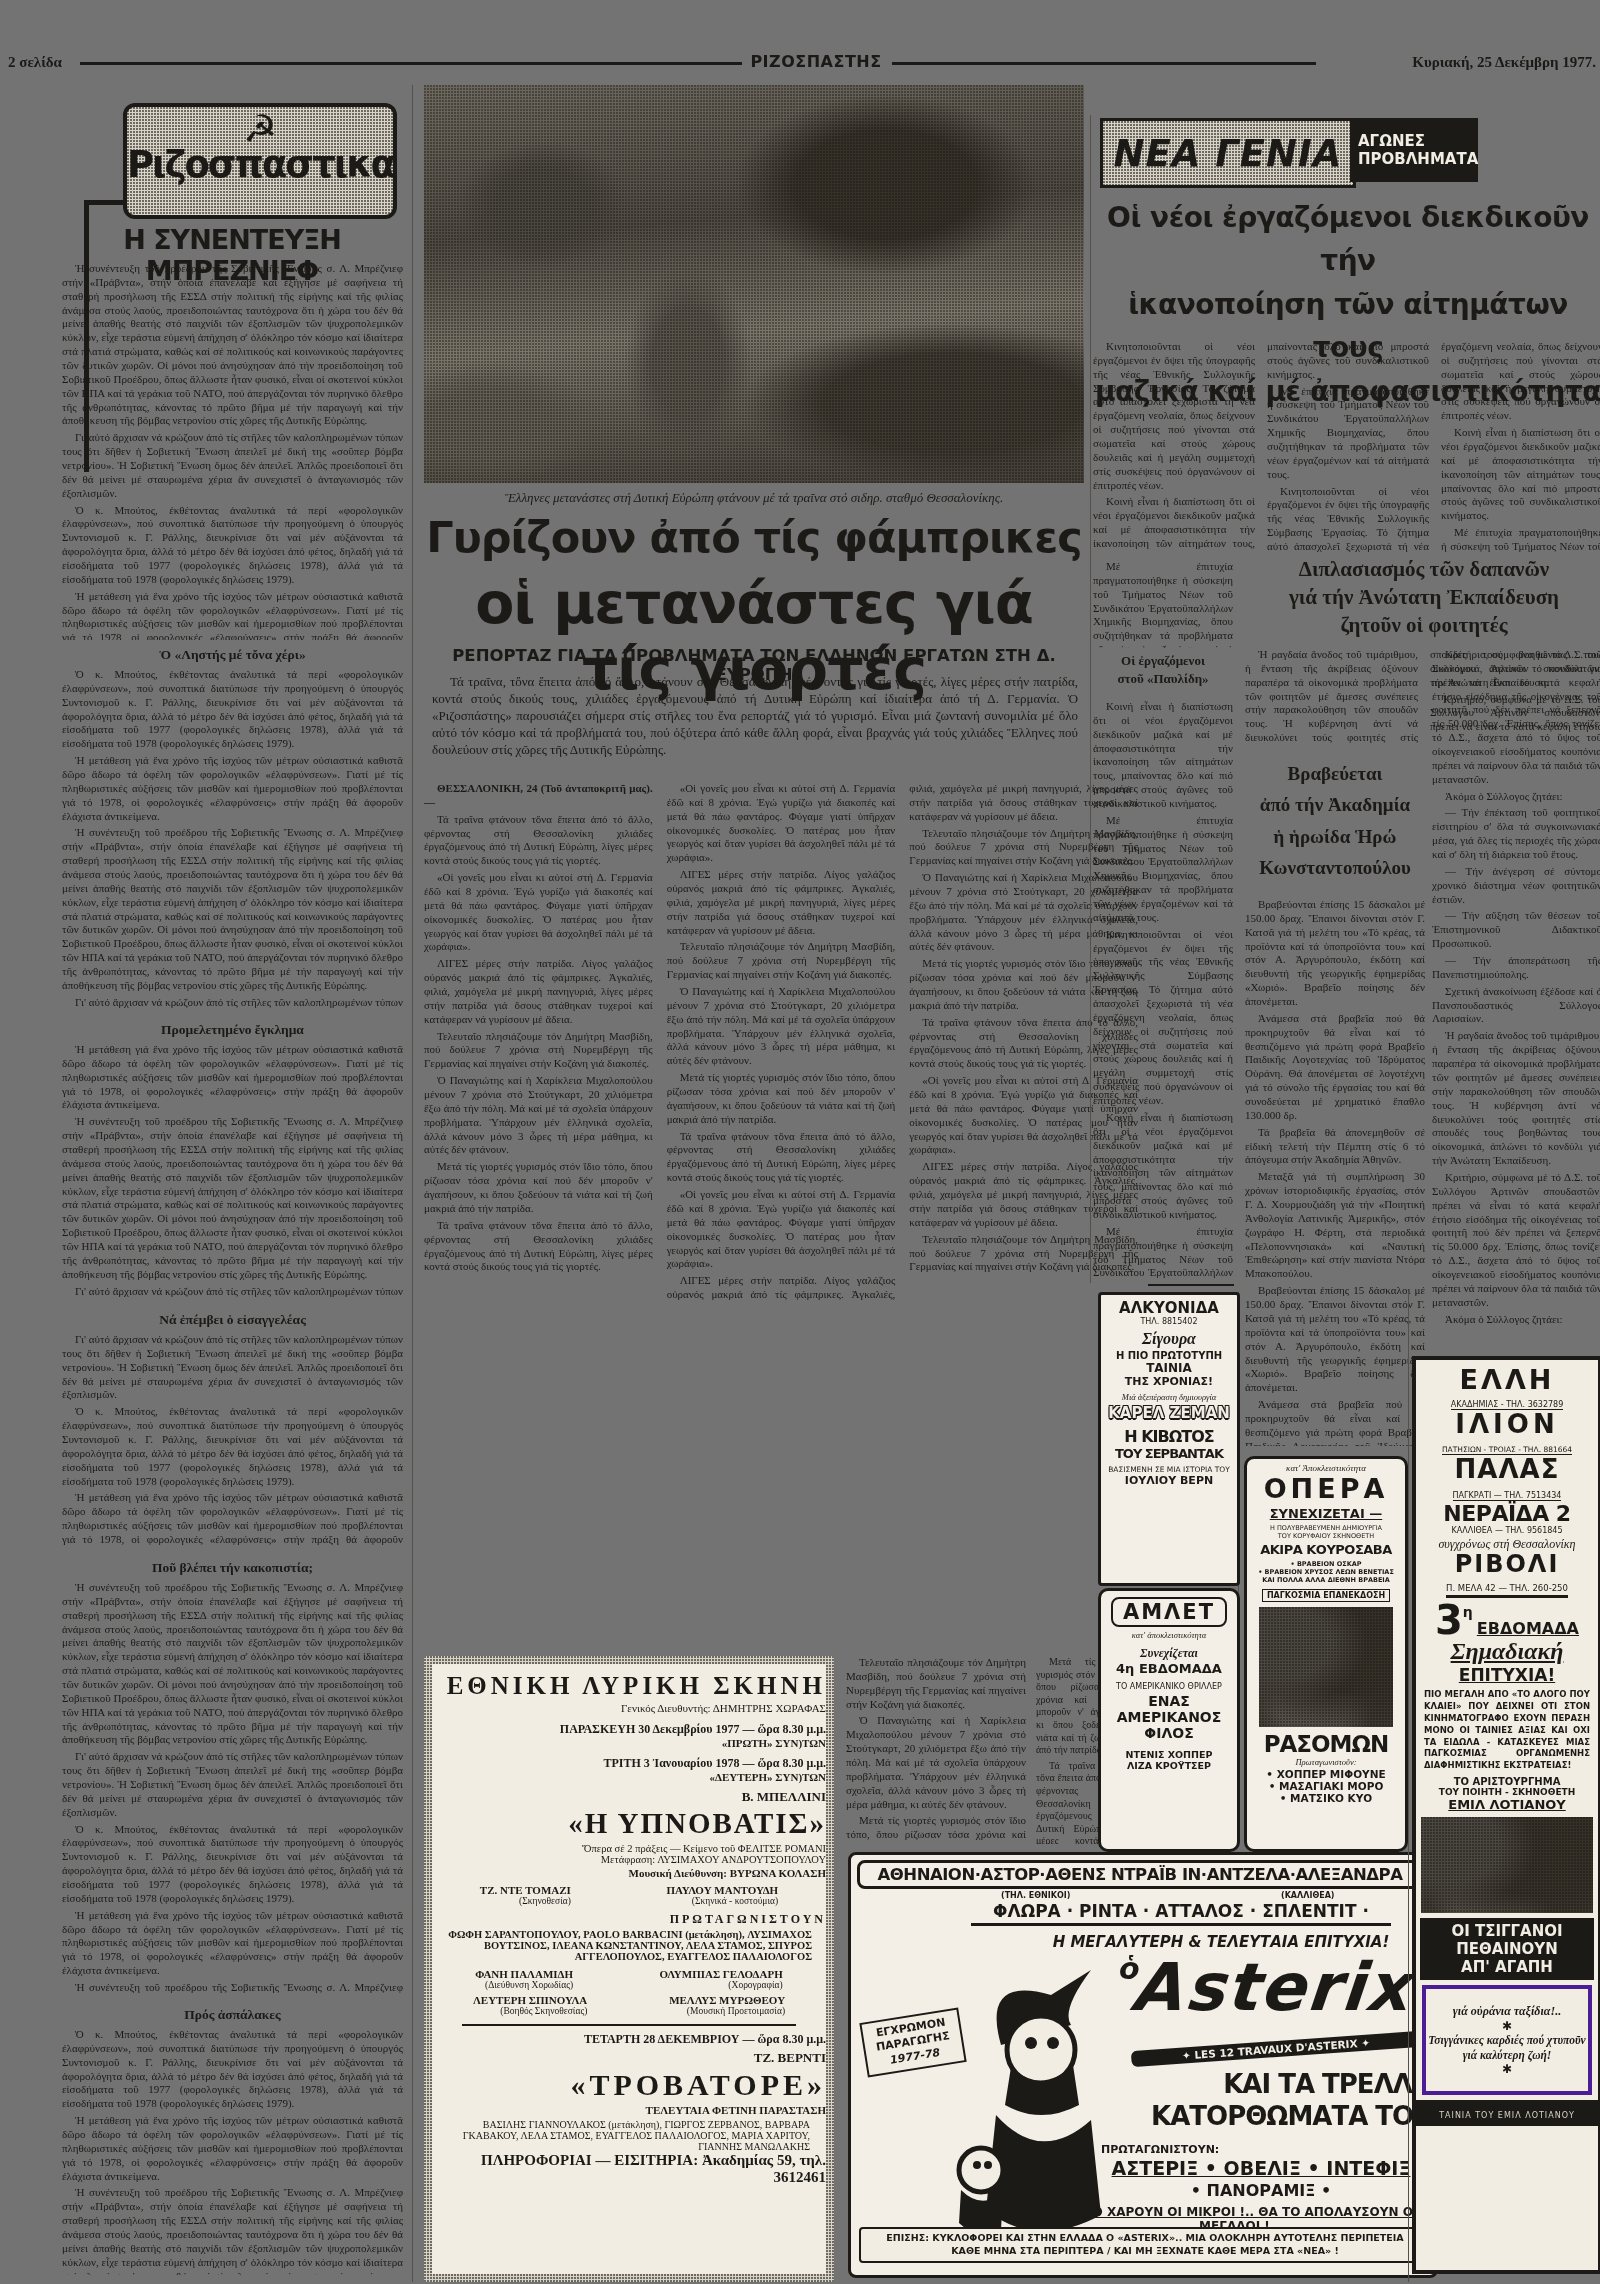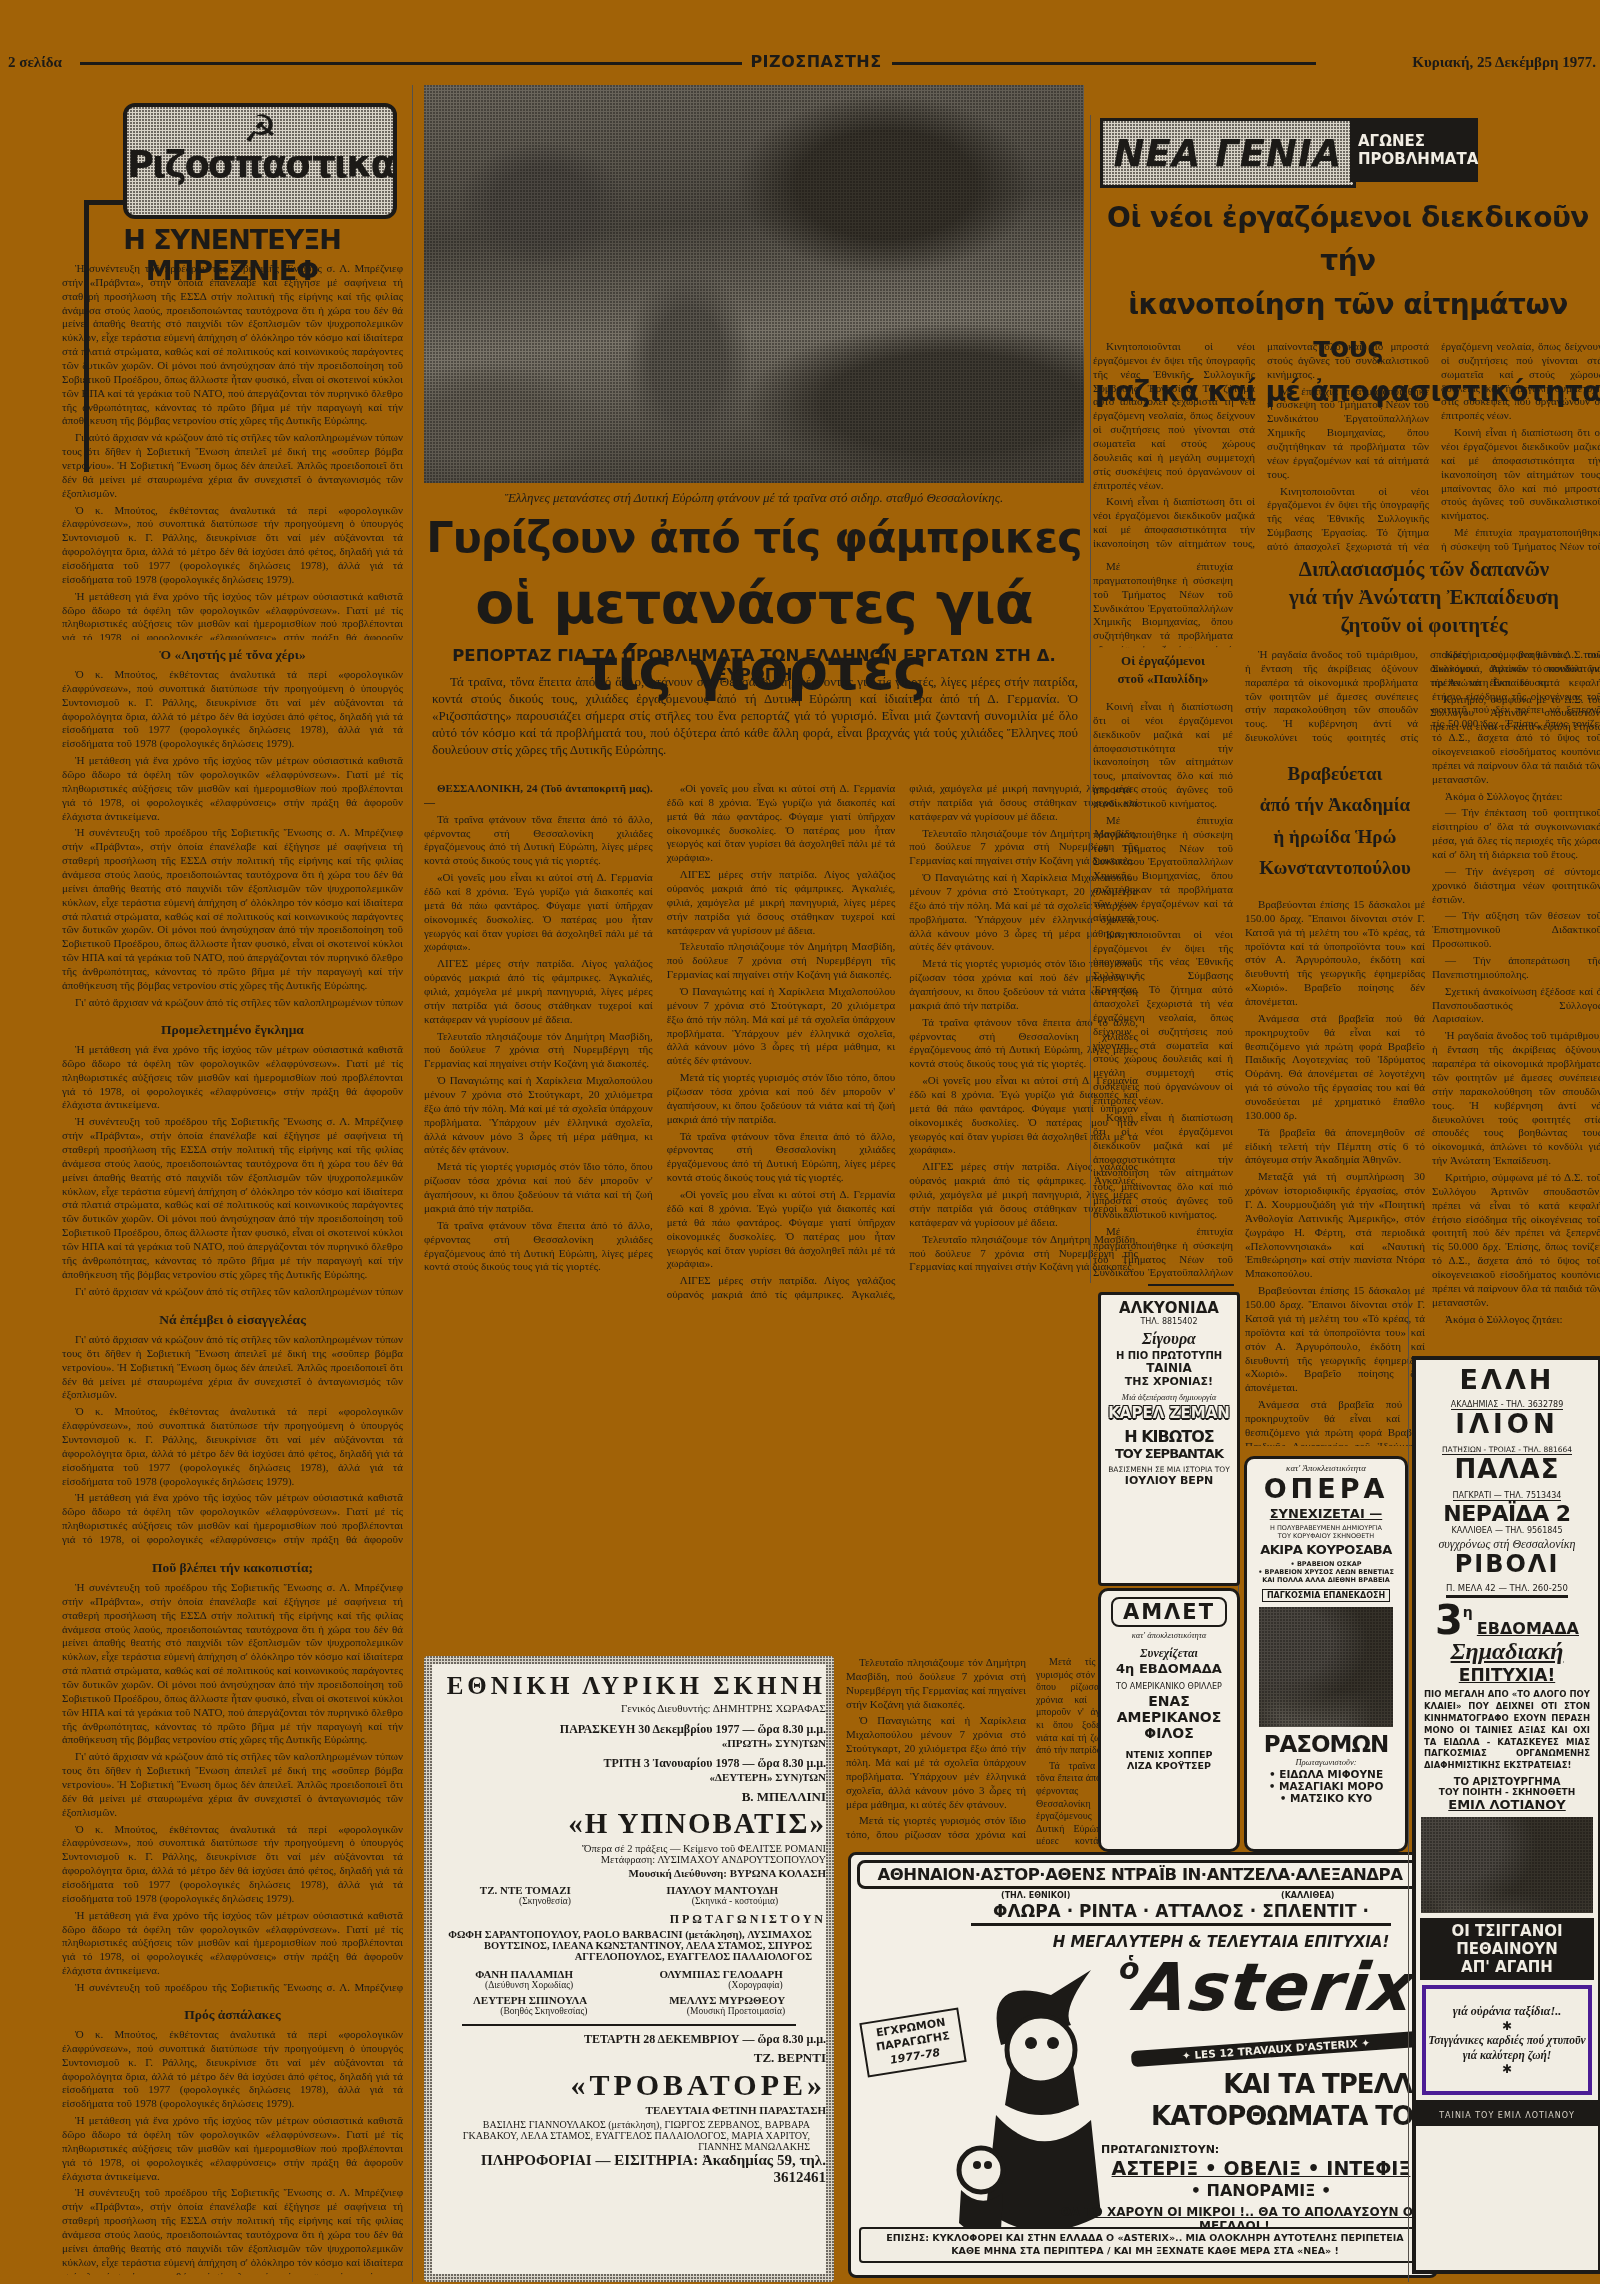--- a/index.html
+++ b/index.html
@@ -1,17 +1,17 @@
 <!DOCTYPE html>
 <html><head>
 <meta charset="utf-8">
 <style>
   html,body{margin:0;padding:0}
   body{width:1600px;height:2284px;position:relative;background:#e9e5da;font-family:"Liberation Serif","DejaVu Serif",serif;color:#1c1a17;-webkit-font-smoothing:antialiased}
-  #sheet{position:absolute;inset:0;background:#a16207;overflow:hidden}
+  #sheet{position:absolute;inset:0;background:#737373;overflow:hidden}
   .abs{position:absolute}
   .san{font-family:"DejaVu Sans","Liberation Sans",sans-serif}
   .ser{font-family:"Liberation Serif","DejaVu Serif",serif}
   .b{font-weight:bold}.i{font-style:italic}.c{text-align:center}.j{text-align:justify}
   .hr{background:#1c1a17}
   .vr{background:#55504a;width:1px}
   .bodycol{font-size:11px;line-height:1.26;text-align:justify;overflow:hidden;word-break:break-word}
   .bodycol p.bp{margin:0 0 3px;text-indent:13px}
   .cols3{column-count:3;column-gap:14px}
   .cols2{column-count:2;column-gap:12px}
@@ -342,21 +342,21 @@
     <div class="san" style="font-size:6.5px;margin-top:3px">Η ΠΟΛΥΒΡΑΒΕΥΜΕΝΗ ΔΗΜΙΟΥΡΓΙΑ</div>
     <div class="san" style="font-size:6.5px">ΤΟΥ ΚΟΡΥΦΑΙΟΥ ΣΚΗΝΟΘΕΤΗ</div>
     <div class="san b" style="font-size:13px;margin-top:2px;letter-spacing:-.5px">ΑΚΙΡΑ ΚΟΥΡΟΣΑΒΑ</div>
     <div class="san b" style="font-size:6.5px;margin-top:3px">• ΒΡΑΒΕΙΟΝ ΟΣΚΑΡ</div>
     <div class="san b" style="font-size:6.5px">• ΒΡΑΒΕΙΟΝ ΧΡΥΣΟΣ ΛΕΩΝ ΒΕΝΕΤΙΑΣ</div>
     <div class="san b" style="font-size:6.5px">ΚΑΙ ΠΟΛΛΑ ΑΛΛΑ ΔΙΕΘΝΗ ΒΡΑΒΕΙΑ</div>
     <div class="san b" style="font-size:8px;border:1px solid #1c1a17;display:inline-block;padding:1px 4px;margin-top:3px"><span>ΠΑΓΚΟΣΜΙΑ</span> <span>ΕΠΑΝΕΚΔΟΣΗ</span></div>
     <div class="photo" style="position:relative;width:134px;height:120px;margin:5px auto 0"></div>
     <div class="san b" style="font-size:23px;letter-spacing:-1px;margin-top:4px">ΡΑΣΟΜΩΝ</div>
     <div class="ser i" style="font-size:8.5px">Πρωταγωνιστοῦν:</div>
-    <div class="san b" style="font-size:10.5px;margin-top:1px">• ΕΙΔΩΛΑ ΜΙΦΟΥΝΕ</div>
+    <div class="san b" style="font-size:10.5px;margin-top:1px">• ΧΟΠΠΕΡ ΜΙΦΟΥΝΕ</div>
     <div class="san b" style="font-size:10.5px">• ΜΑΣΑΓΙΑΚΙ ΜΟΡΟ</div>
     <div class="san b" style="font-size:10.5px">• ΜΑΤΣΙΚΟ ΚΥΟ</div>
   </div>
 
   <div class="abs" style="left:1412px;top:1356px;width:190px;height:918px;border:4px solid #1c1a17;box-sizing:border-box;background:#f1ede3;overflow:hidden;text-align:center">
     <div class="san b" style="font-size:27px;margin-top:6px;letter-spacing:3px;line-height:1">ΕΛΛΗ</div>
     <div class="san" style="font-size:8px;border-bottom:1px solid #1c1a17;display:inline-block">ΑΚΑΔΗΜΙΑΣ - ΤΗΛ. 3632789</div>
     <div class="san b" style="font-size:26px;letter-spacing:4px;line-height:1.05">ΙΛΙΟΝ</div>
     <div class="san" style="font-size:7.5px;border-bottom:1px solid #1c1a17;display:inline-block">ΠΑΤΗΣΙΩΝ - ΤΡΟΙΑΣ - ΤΗΛ. 881664</div>
     <div class="san b" style="font-size:26px;letter-spacing:1px;line-height:1.05">ΠΑΛΑΣ</div>

